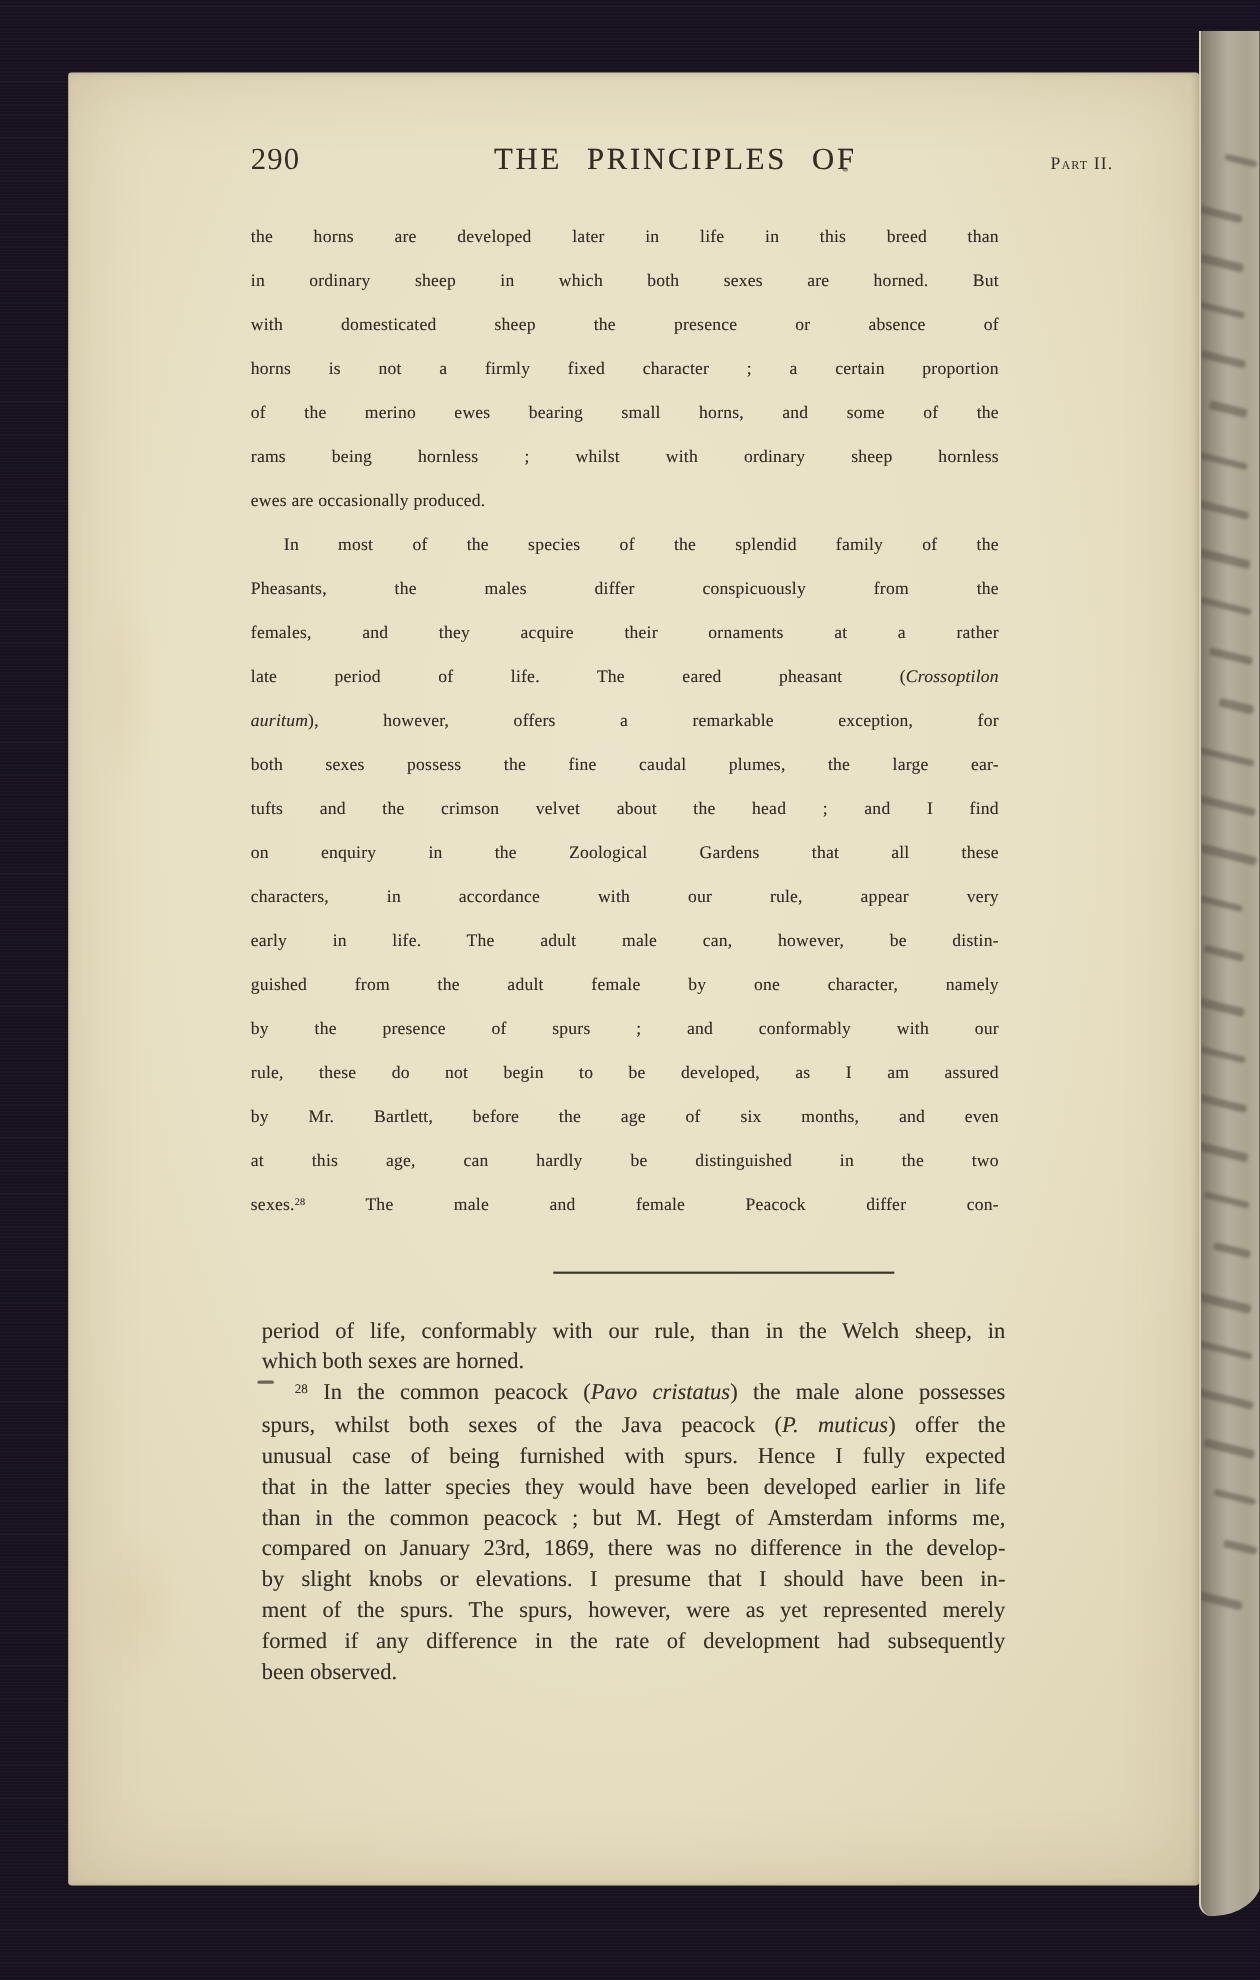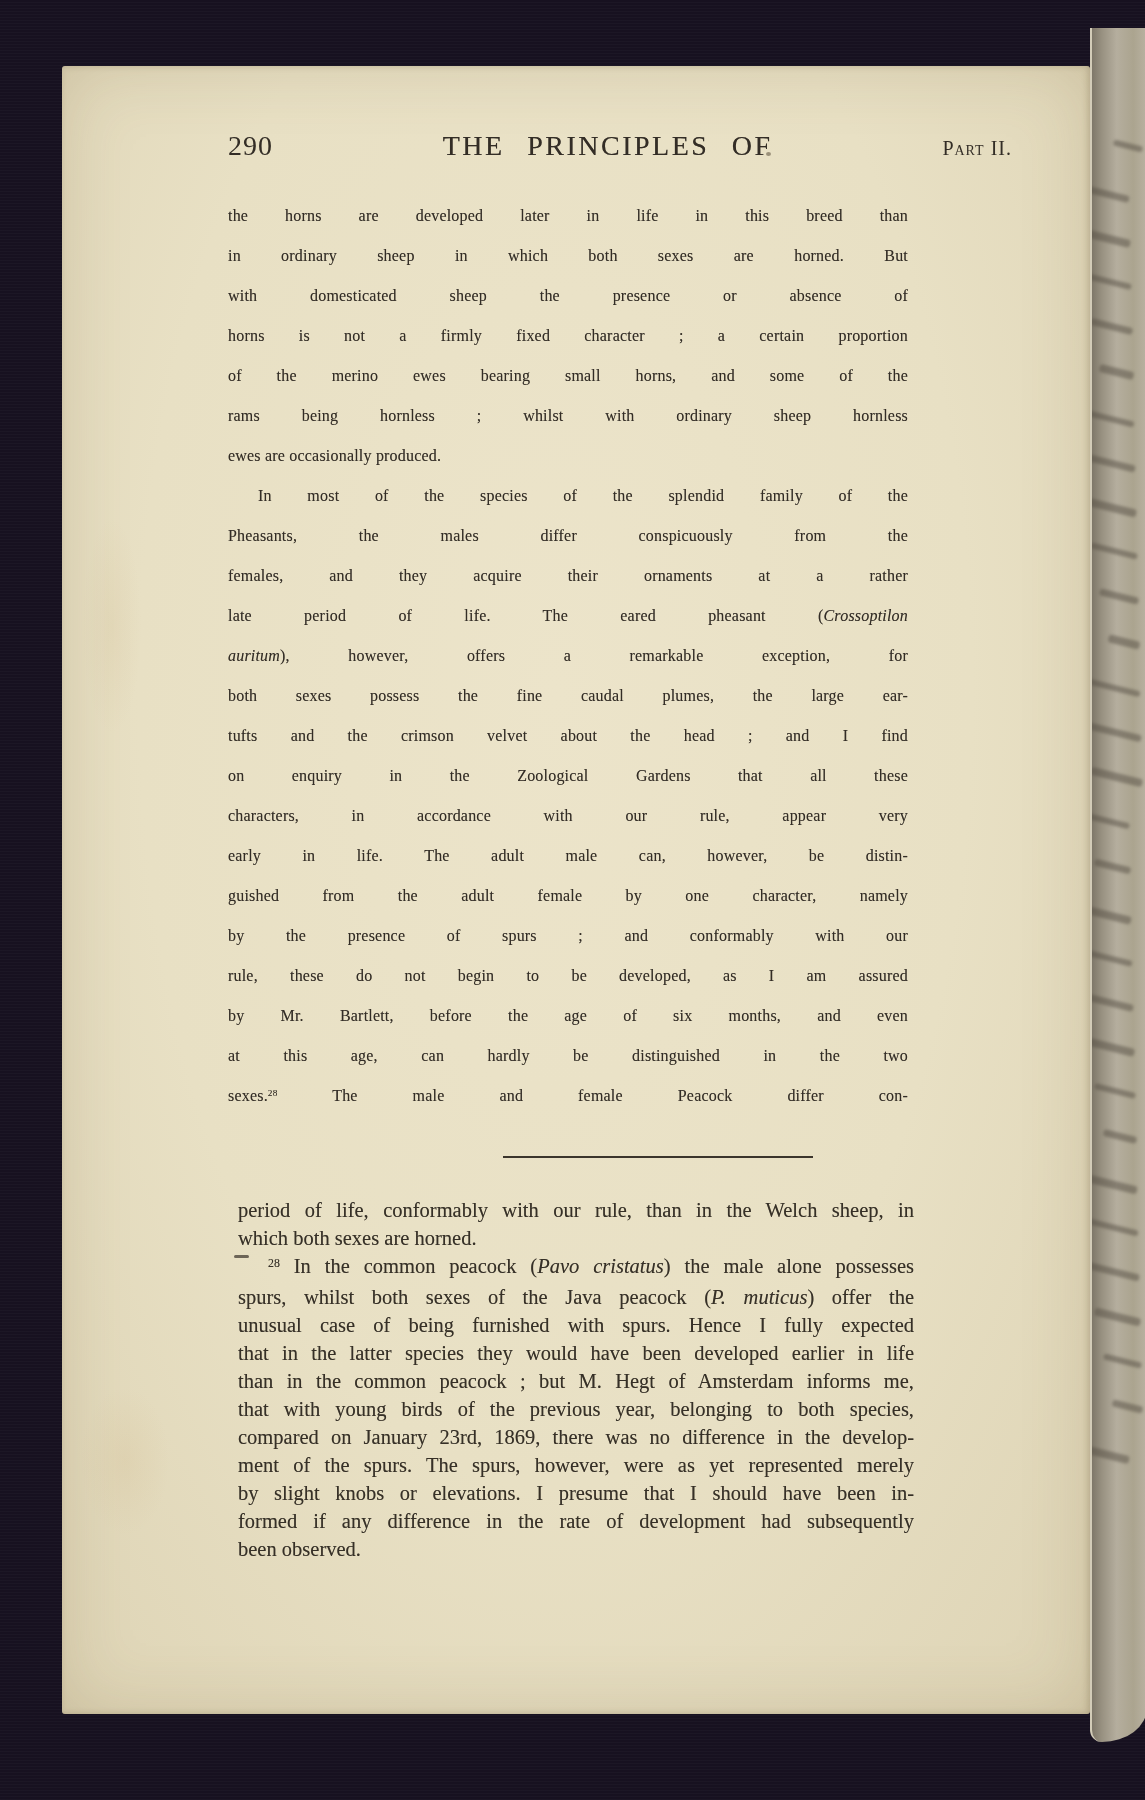--- a/index.html
+++ b/index.html
@@ -27,21 +27,21 @@
     position:absolute;height:7px;border-radius:3px;background:#564f44;opacity:.5;
     filter:blur(1.4px);transform:rotate(14deg);
   }
   .header-row{
     position:absolute;left:166px;top:64px;width:784px;
     display:flex;justify-content:space-between;align-items:baseline;
     color:#332d26;
   }
   .page-number{font-size:28px;letter-spacing:1px;}
   .running-title{font-size:28px;letter-spacing:2.5px;word-spacing:13px;text-shadow:0 0 0.6px rgba(51,45,38,0.55);}
-  .part-label{font-size:20px;font-variant-caps:small-caps;letter-spacing:1px;}
+  .part-label{font-size:16px;font-variant-caps:small-caps;letter-spacing:1px;}
   .body-text{
     position:absolute;left:166px;top:130px;width:680px;
     font-size:16px;color:#332d26;letter-spacing:0.2px;
     text-shadow:0 0 0.5px rgba(51,45,38,0.4);
   }
   .body-text .line{line-height:40px;}
   .footnote-text{
     position:absolute;left:176px;top:1130px;width:676px;
     font-size:20.5px;color:#363027;
     text-shadow:0 0 0.4px rgba(51,45,38,0.4);
@@ -150,20 +150,19 @@
 
   <div class="footnote-text" id="footnote-text">
     <div class="ink-artifact-dash"></div>
   <div class="line"><span>period of life, conformably with our rule, than in the Welch sheep, in</span></div>
       <div class="line flush"><span>which both sexes are horned.</span></div>
       <div class="line indent"><sup>28</sup><span> In the common peacock (</span><i>Pavo cristatus</i><span>) the male alone possesses</span></div>
       <div class="line"><span>spurs, whilst both sexes of the Java peacock (</span><i>P. muticus</i><span>) offer the</span></div>
       <div class="line"><span>unusual case of being furnished with spurs. Hence I fully expected</span></div>
       <div class="line"><span>that in the latter species they would have been developed earlier in life</span></div>
       <div class="line"><span>than in the common peacock ; but M. Hegt of Amsterdam informs me,</span></div>
-      <div class="line"><span>that with young birds of the previous year, belonging to both species,</span></div>
       <div class="line"><span>compared on January 23rd, 1869, there was no difference in the develop-</span></div>
+      <div class="line"><span>by slight knobs or elevations. I presume that I should have been in-</span></div>
       <div class="line"><span>ment of the spurs. The spurs, however, were as yet represented merely</span></div>
-      <div class="line"><span>by slight knobs or elevations. I presume that I should have been in-</span></div>
       <div class="line"><span>formed if any difference in the rate of development had subsequently</span></div>
       <div class="line flush"><span>been observed.</span></div>
     </div>
 </div>
 
 </body></html>

